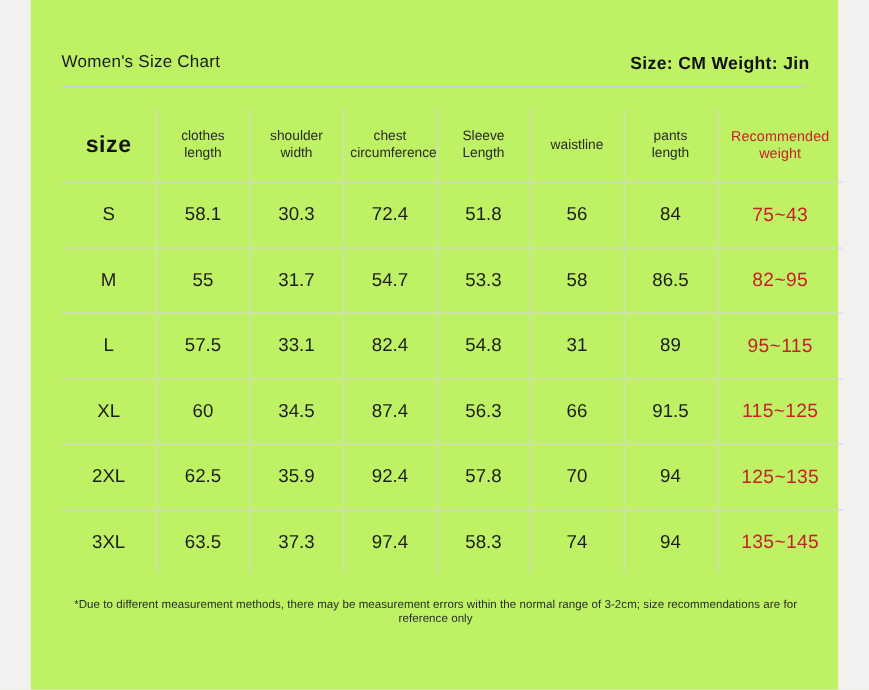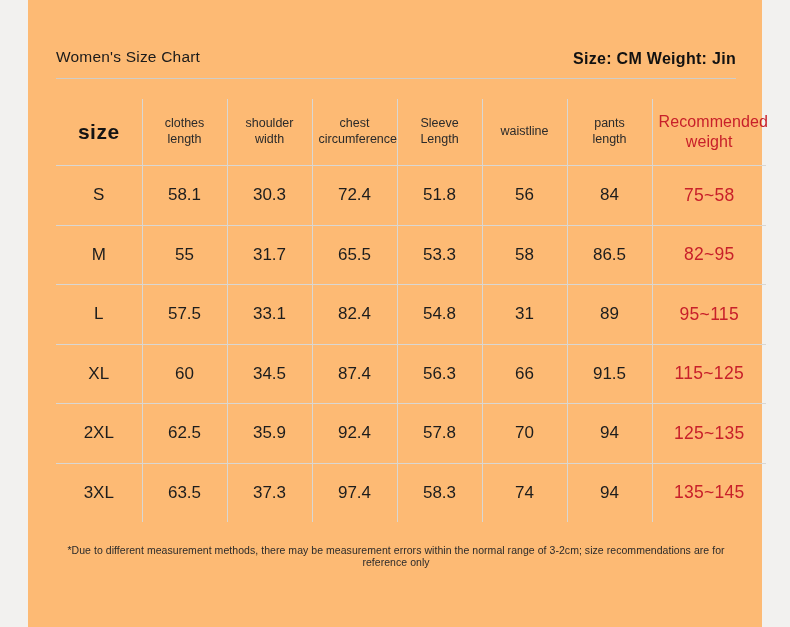--- a/index.html
+++ b/index.html
@@ -19,21 +19,21 @@
     width: 790px;
     height: 627px;
     background: #f2f1ef;
   }
   .sheet {
     position: absolute;
     left: 28px;
     top: 0;
     width: 734px;
     height: 627px;
-    background: #fdba74;
+    background: #bef264;
   }
   .inner {
     position: absolute;
     left: 28px;
     top: 48px;
     width: 680px;
   }
   
   .header {
     display: flex;
@@ -91,21 +91,21 @@
     border-bottom: 1px solid #d9d7d3;
   }
   thead th.head-size {
     font-size: 21px;
     color: #141414;
     letter-spacing: 0.5px;
     font-weight: bold;
   }
   thead th.head-rec {
     color: #c8202a;
-    font-size: 16px;
+    font-size: 13px;
     letter-spacing: 0.1px;
   }
   tbody td {
     height: 56.5px;
     font-size: 17px;
     color: #1d1d1d;
   }
   tbody td.cell-size {
     font-size: 17px;
     color: #1d1d1d;
@@ -177,27 +177,27 @@
         </thead>
         <tbody>
           <tr>
             <td class="cell-size">S</td>
             <td>58.1</td>
             <td>30.3</td>
             <td>72.4</td>
             <td>51.8</td>
             <td>56</td>
             <td>84</td>
-            <td class="cell-rec">75~58</td>
+            <td class="cell-rec">75~43</td>
           </tr>
           <tr>
             <td class="cell-size">M</td>
             <td>55</td>
             <td>31.7</td>
-            <td>65.5</td>
+            <td>54.7</td>
             <td>53.3</td>
             <td>58</td>
             <td>86.5</td>
             <td class="cell-rec">82~95</td>
           </tr>
           <tr>
             <td class="cell-size">L</td>
             <td>57.5</td>
             <td>33.1</td>
             <td>82.4</td>

